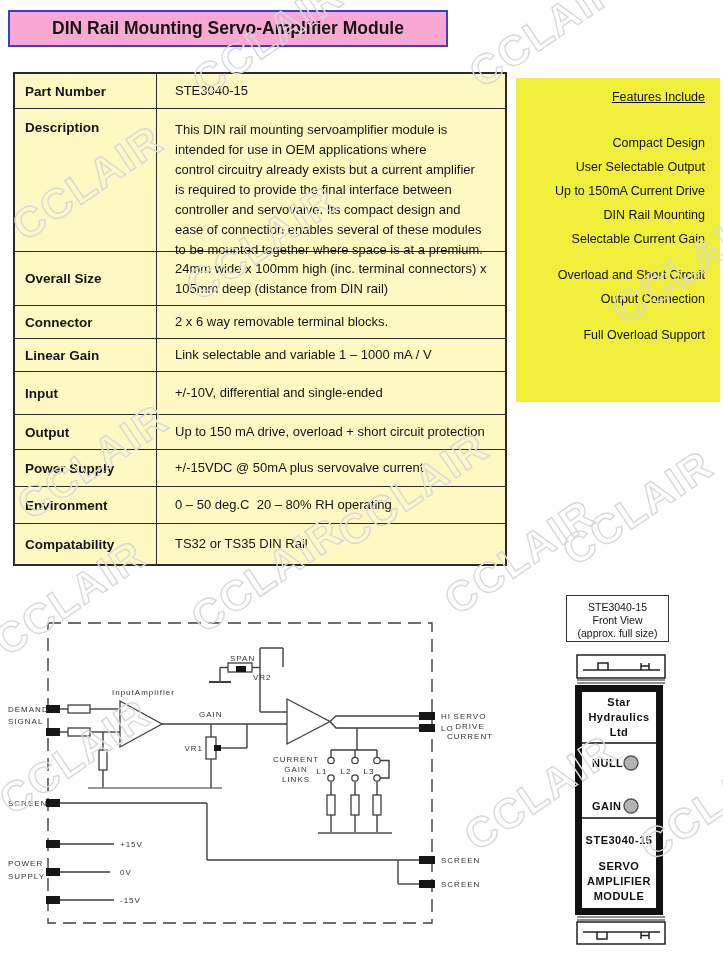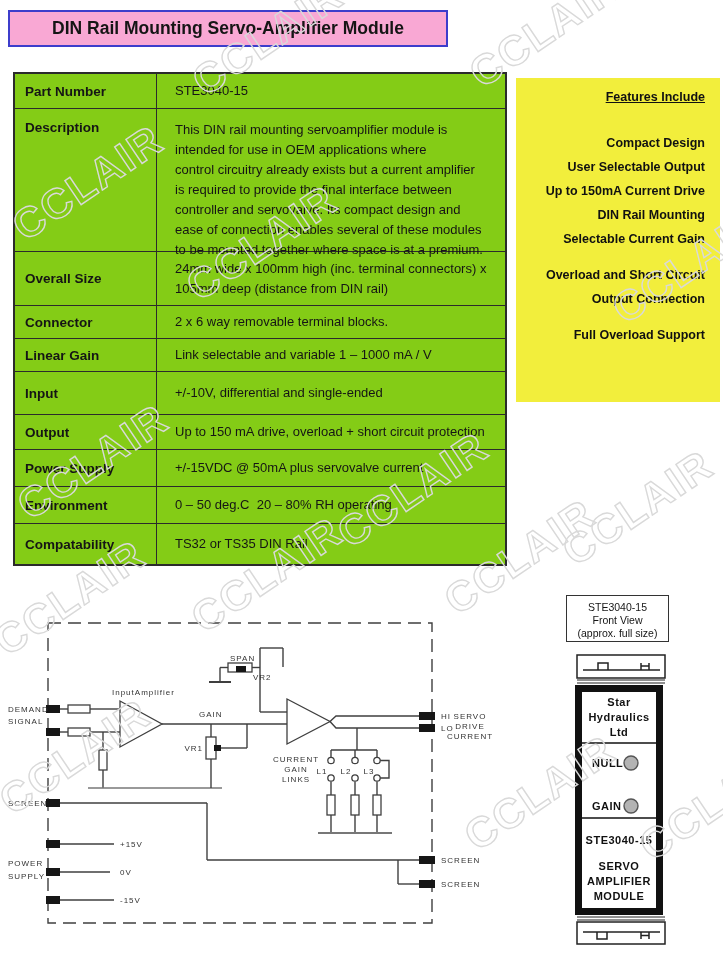--- a/index.html
+++ b/index.html
@@ -17,40 +17,40 @@
   
   .title-box {
     position:absolute; left:8px; top:10px; width:440px; height:37px;
     border:2px solid #3d3dcb; box-sizing:border-box; background:#f9a8d4;
     display:flex; align-items:center; justify-content:center;
   }
   .title-box span { font-size:17.5px; font-weight:bold; }
   
   .spec-table {
     position:absolute; left:13px; top:72px; width:494px;
-    border:2px solid #2b2b2b; box-sizing:border-box; background:#84cc16;
+    border:2px solid #2b2b2b; box-sizing:border-box; background:#fef9c3;
   }
   .spec-row { display:flex; box-sizing:border-box; border-bottom:1.5px solid #2b2b2b; }
   .spec-row:last-child { border-bottom:none; }
   .spec-label {
     width:142px; flex:none; padding-left:10px; box-sizing:border-box;
     border-right:1.5px solid #2b2b2b; font-weight:bold; font-size:13.5px;
     display:flex; align-items:center;
   }
   .spec-value {
     flex:1; padding-left:18px; padding-right:4px; box-sizing:border-box;
     font-size:13px; line-height:20px; white-space:pre-line;
     display:flex; align-items:center;
   }
   .spec-row.top .spec-label, .spec-row.top .spec-value { align-items:flex-start; padding-top:11px; }
   
   .features {
     position:absolute; left:516px; top:78px; width:204px; height:324px;
     background:#f2ee3c; box-sizing:border-box; padding:12px 15px 0 0;
-    text-align:right; font-weight:bold; font-size:12.5px; color:#111;
+    text-align:right; font-weight:normal; font-size:12.5px; color:#111;
   }
   .features-header { text-decoration:underline; margin-bottom:27px; }
   .fgroup div { line-height:24px; }
   .fgroup + .fgroup { margin-top:12px; }
   
   .circuit { position:absolute; left:0; top:600px; width:560px; height:355px; }
   .circuit text { font-family:"Liberation Sans",sans-serif; font-size:8px; letter-spacing:1px; fill:#333; }
   
   .fv-caption {
     position:absolute; left:566px; top:595px; width:103px; height:47px;

